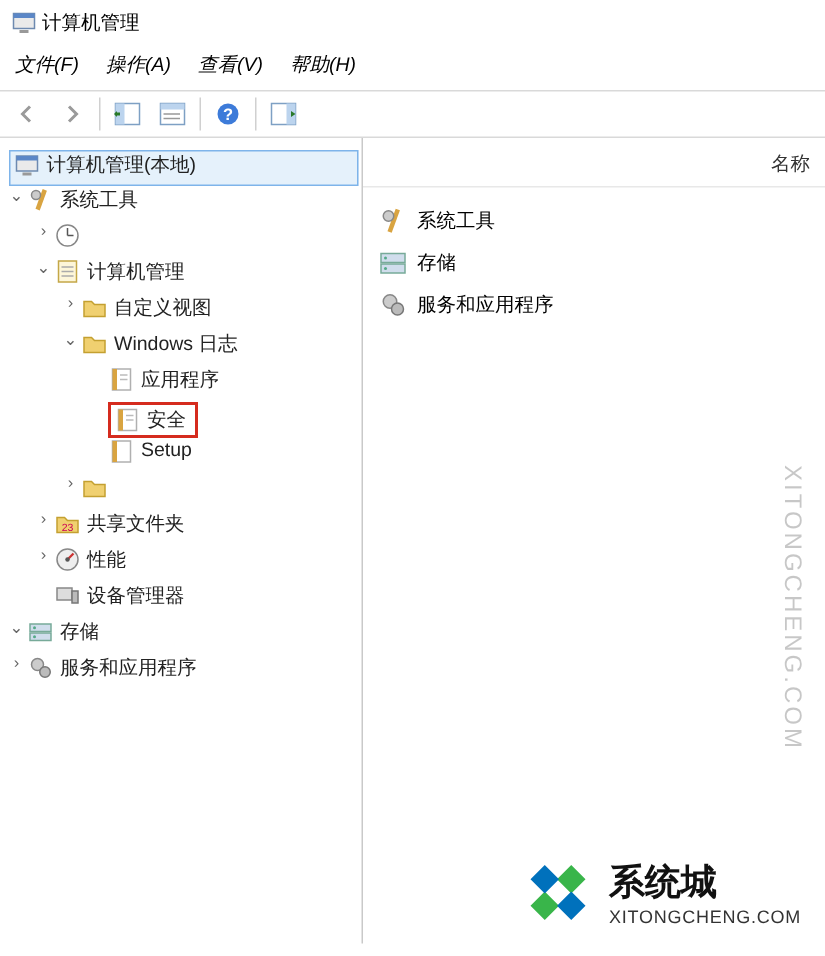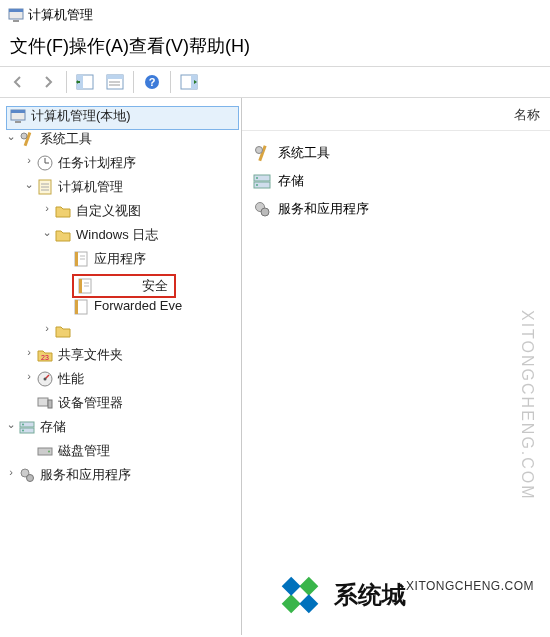--- a/index.html
+++ b/index.html
@@ -14,22 +14,24 @@
     }
     .titlebar {
       display: flex;
       align-items: center;
       padding: 6px 8px;
       gap: 4px;
     }
     .titlebar .icon { width: 16px; height: 16px; }
     .menubar {
       display: flex;
+      gap: 18px;
       padding: 4px 10px 8px 10px;
-      font-size: 18px;
+      font-size: 13px;
+      font-style: italic;
     }
     .menubar span { cursor: default; }
     .toolbar {
       display: flex;
       align-items: center;
       gap: 2px;
       padding: 2px 4px;
       border-top: 1px solid #d9d9d9;
       border-bottom: 1px solid #d9d9d9;
     }
@@ -97,21 +99,20 @@
       border: 1px solid #7eb4ea;
       margin: 0 2px;
       padding-left: 2px;
     }
     .highlight-box {
       border: 2.5px solid #d52b1e;
       padding: 0 6px 0 2px;
       display: inline-flex;
       align-items: center;
       height: 24px;
-      gap: 44px;
     }
     .list { padding: 8px 0 0 10px; }
     .list-row {
       display: flex;
       align-items: center;
       height: 28px;
       gap: 6px;
     }
     .list-icon { width: 20px; height: 20px; }
     .watermark {
@@ -127,21 +128,21 @@
     }
     .brand {
       position: absolute;
       right: 16px;
       bottom: 18px;
       display: flex;
       align-items: center;
       gap: 10px;
     }
     .brand-logo { width: 48px; height: 48px; }
-    .brand-text { display: flex; flex-direction: row; }
+    .brand-text { display: flex; flex-direction: column; }
     .brand-title { font-size: 24px; font-weight: bold; color: #111; }
     .brand-sub { font-size: 12px; color: #333; letter-spacing: 0.5px; }
   </style>
 </head>
 <body>
 
 <div class="titlebar">
   <svg class="icon" viewBox="0 0 16 16">
     <rect x="1" y="2" width="14" height="10" fill="#eaeaea" stroke="#6e8ab0"></rect>
     <rect x="1" y="2" width="14" height="3" fill="#5b87c7"></rect>
@@ -226,21 +227,20 @@
       </div>
 
       <div class="tree-row">
         <span class="indent"></span>
         <span class="expander">›</span>
         <svg class="tree-icon" viewBox="0 0 18 18">
             <circle cx="9" cy="9" r="7" fill="#fff" stroke="#888"></circle>
             <line x1="9" y1="9" x2="9" y2="4" stroke="#555"></line>
             <line x1="9" y1="9" x2="13" y2="9" stroke="#555"></line>
           </svg>
-        <span class="tree-label">任务计划程序</span>
       </div>
 
       <div class="tree-row">
         <span class="indent"></span>
         <span class="expander">⌄</span>
         <svg class="tree-icon" viewBox="0 0 18 18">
             <rect x="3" y="2" width="12" height="14" fill="#fdf6d9" stroke="#c4a747"></rect>
             <line x1="5" y1="6" x2="13" y2="6" stroke="#aaa"></line>
             <line x1="5" y1="9" x2="13" y2="9" stroke="#aaa"></line>
             <line x1="5" y1="12" x2="13" y2="12" stroke="#aaa"></line>
@@ -291,33 +291,33 @@
           <svg class="tree-icon" viewBox="0 0 18 18">
               <rect x="3" y="2" width="12" height="14" fill="#fff" stroke="#b0b0b0"></rect>
               <rect x="3" y="2" width="3" height="14" fill="#d9a441"></rect>
               <line x1="8" y1="6" x2="13" y2="6" stroke="#bbb"></line>
               <line x1="8" y1="9" x2="13" y2="9" stroke="#bbb"></line>
             </svg>
           <span class="tree-label">安全</span>
         </span>
       </div>
 
-
-
       <div class="tree-row">
         <span class="indent"></span>
           <span class="indent"></span>
           <span class="indent"></span>
         <span class="expander">&nbsp;</span>
         <svg class="tree-icon" viewBox="0 0 18 18">
             <rect x="3" y="2" width="12" height="14" fill="#fff" stroke="#b0b0b0"></rect>
             <rect x="3" y="2" width="3" height="14" fill="#d9a441"></rect>
           </svg>
-        <span class="tree-label">Forwarded Eve</span>
-      </div>
+        <span class="tree-label">Setup</span>
+      </div>
+
+
 
       <div class="tree-row">
         <span class="indent"></span>
           <span class="indent"></span>
         <span class="expander">›</span>
         <svg class="tree-icon" viewBox="0 0 18 18">
             <path d="M2 5 L7 5 L9 7 L16 7 L16 15 L2 15 Z" fill="#f0d070" stroke="#c4a030"></path>
           </svg>
       </div>
 
@@ -357,29 +357,20 @@
         <span class="expander">⌄</span>
         <svg class="tree-icon" viewBox="0 0 18 18">
             <rect x="2" y="4" width="14" height="5" fill="#d0ddec" stroke="#7a9"></rect>
             <rect x="2" y="10" width="14" height="5" fill="#d0ddec" stroke="#7a9"></rect>
             <circle cx="5" cy="6.5" r="1" fill="#5a8"></circle>
             <circle cx="5" cy="12.5" r="1" fill="#5a8"></circle>
           </svg>
         <span class="tree-label">存储</span>
       </div>
 
-      <div class="tree-row">
-        <span class="indent"></span>
-        <span class="expander">&nbsp;</span>
-        <svg class="tree-icon" viewBox="0 0 18 18">
-            <rect x="2" y="6" width="14" height="7" fill="#ccc" stroke="#888"></rect>
-            <circle cx="13" cy="9.5" r="1" fill="#6a6"></circle>
-          </svg>
-        <span class="tree-label">磁盘管理</span>
-      </div>
 
       <div class="tree-row">
         <span class="expander">›</span>
         <svg class="tree-icon" viewBox="0 0 18 18">
             <circle cx="7" cy="7" r="4" fill="#ccc" stroke="#888"></circle>
             <circle cx="12" cy="12" r="3.5" fill="#bbb" stroke="#777"></circle>
           </svg>
         <span class="tree-label">服务和应用程序</span>
       </div>
 

